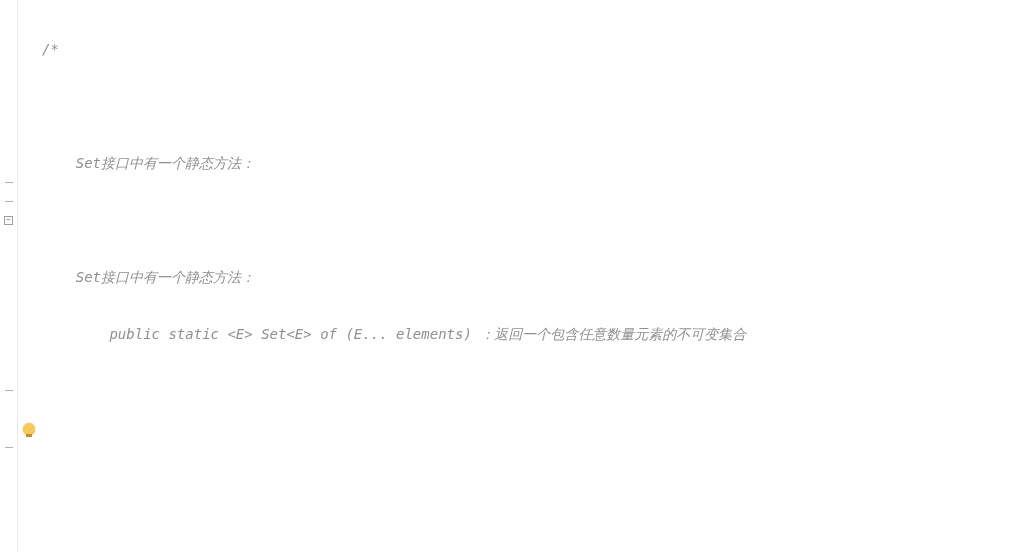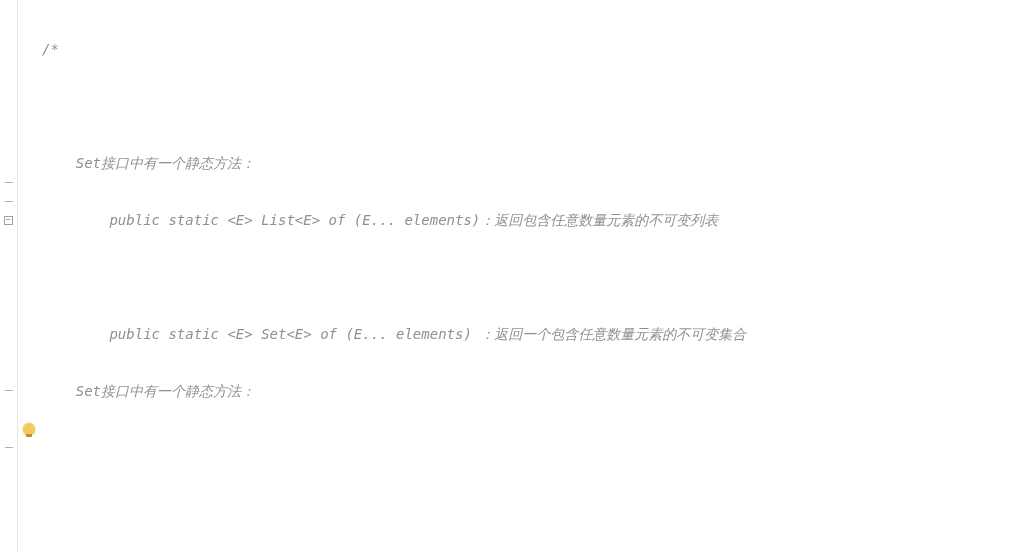--- a/index.html
+++ b/index.html
@@ -182,24 +182,23 @@
     <div class="gutter2-row"></div>
     <div class="gutter2-row"></div>
     <div class="gutter2-row"></div>
     <div class="gutter2-row"></div>
   </div>
 
   <div class="code">
     <div class="line"><span class="cmt">/*</span></div>
     <div class="line"><span class="cmt"></span></div>
     <div class="line"><span class="cmt">    Set接口中有一个静态方法：</span></div>
-    <div class="line"><span class="cmt">        public static &lt;E&gt; List&lt;E&gt; of (E... elements)：返回包含任意数量元素的不可变列表</span></div>
     <div class="line"><span class="cmt"></span></div>
+    <div class="line"><span class="cmt">    Set接口中有一个静态方法：</span></div>
     <div class="line"><span class="cmt">        public static &lt;E&gt; Set&lt;E&gt; of (E... elements) ：返回一个包含任意数量元素的不可变集合</span></div>
-    <div class="line"><span class="cmt">    Set接口中有一个静态方法：</span></div>
     
     
     
     
     
     
     
     
     
     

